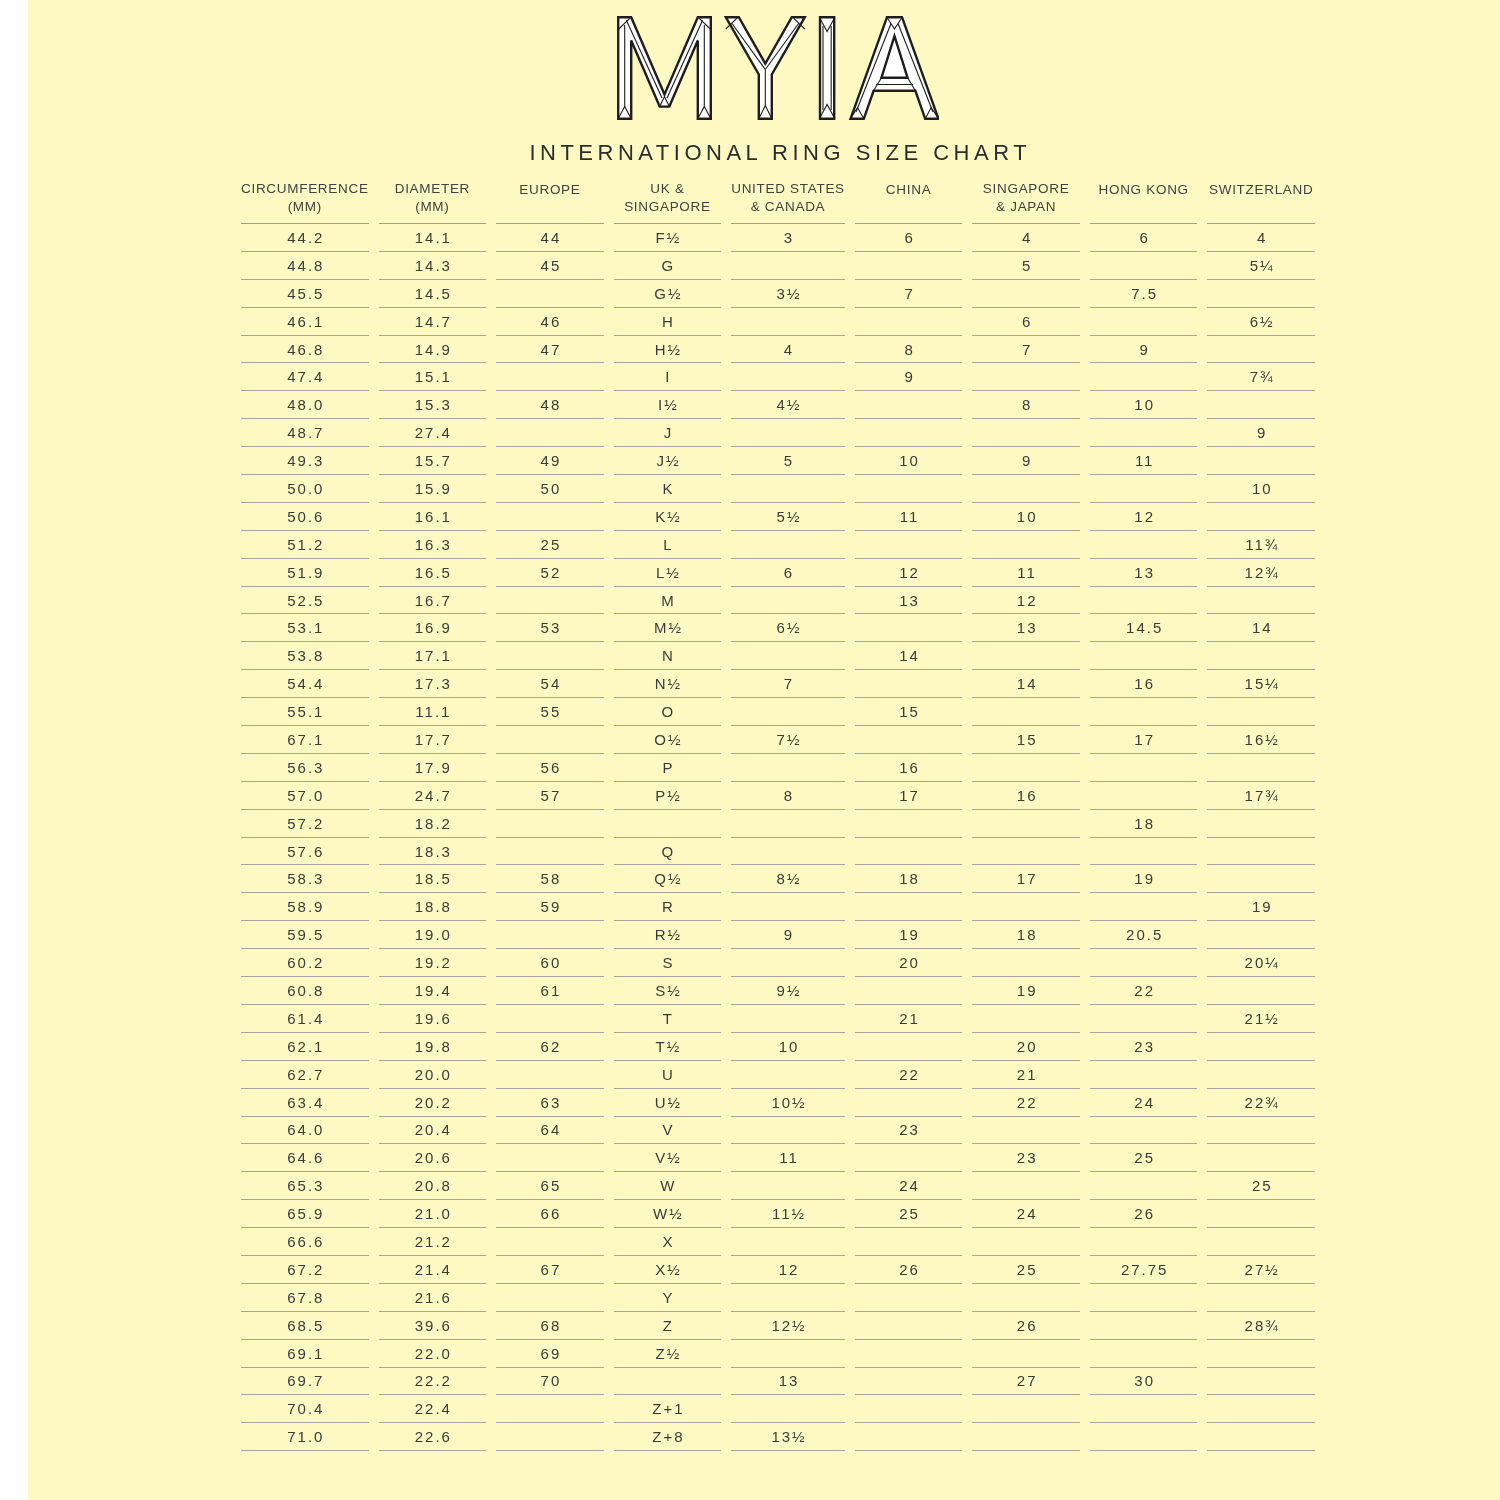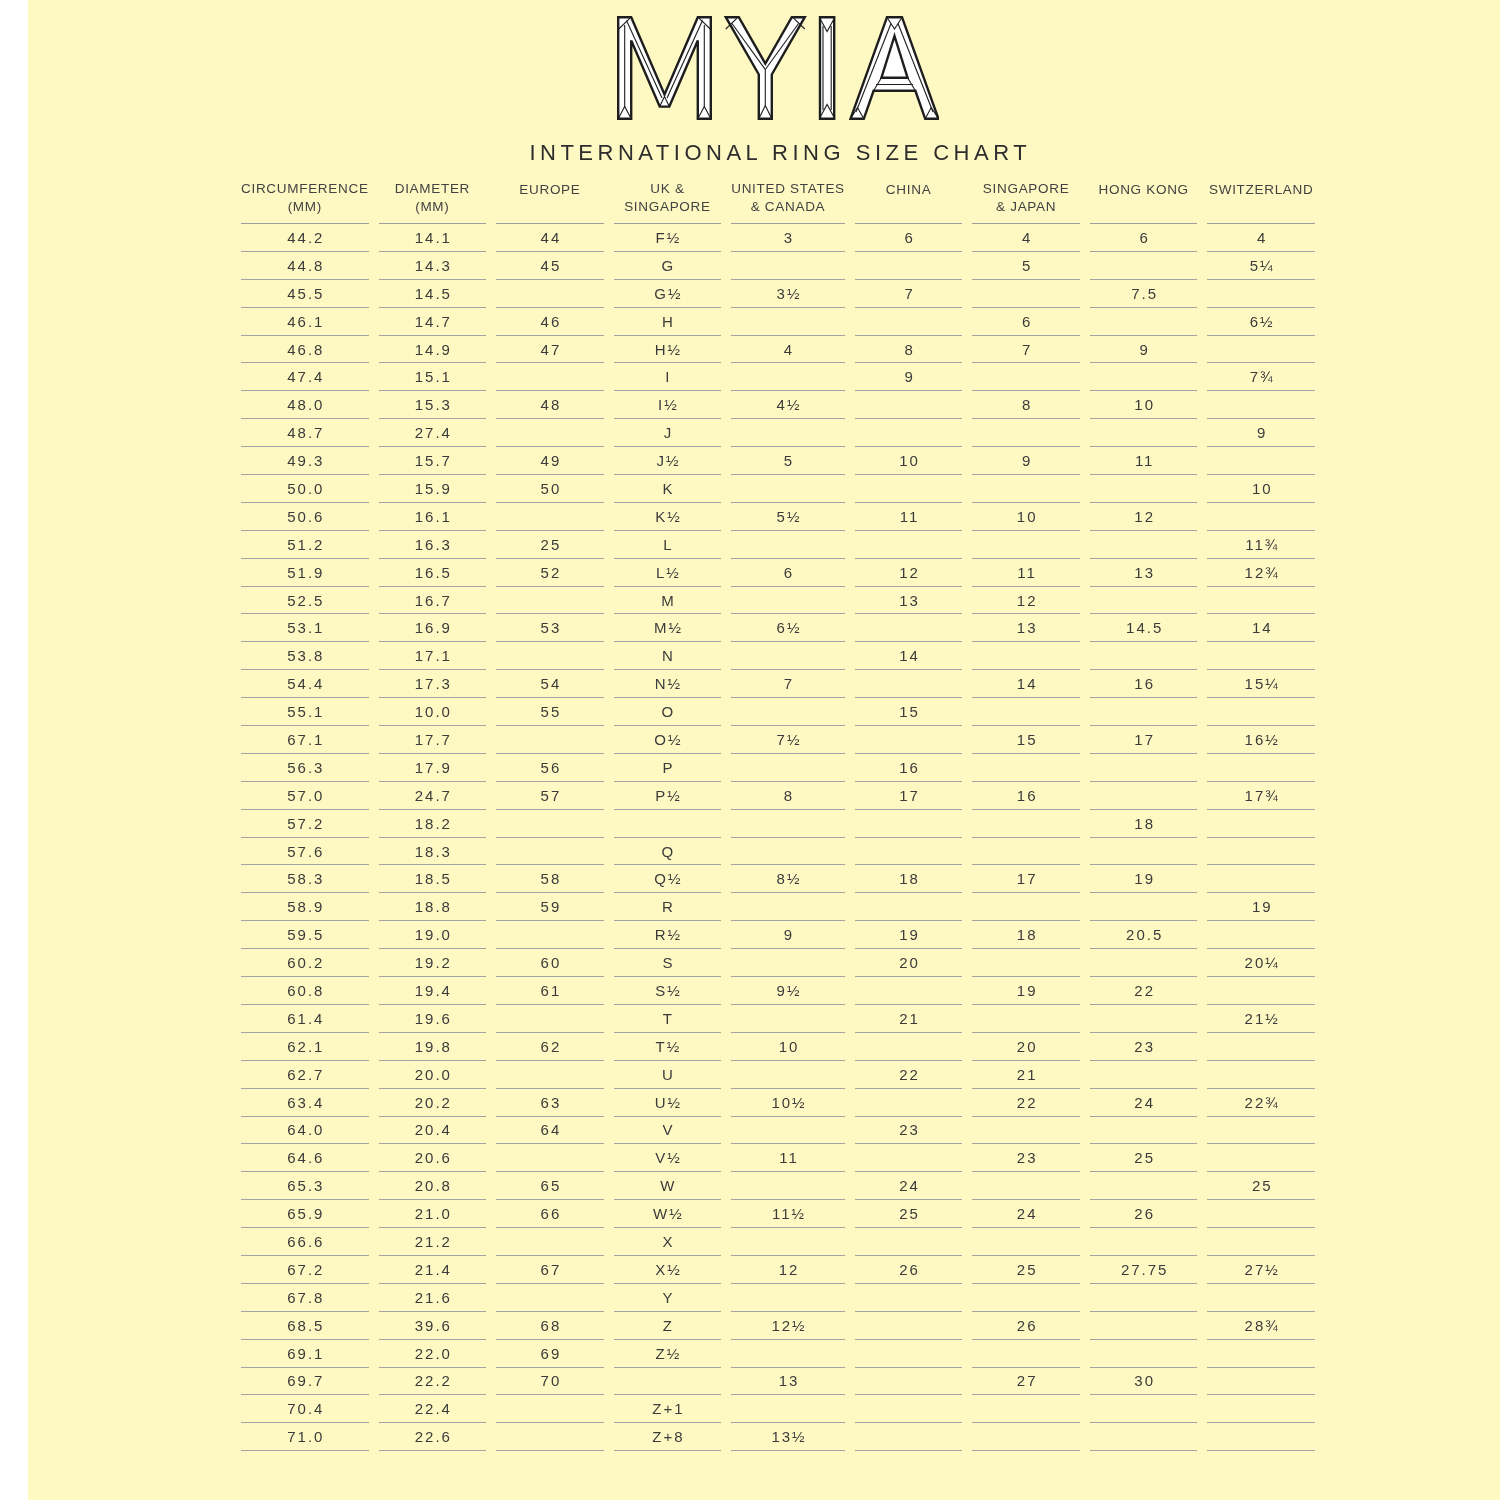--- a/index.html
+++ b/index.html
@@ -270,21 +270,21 @@
       <div class="cell">54.4</div>
       <div class="cell">17.3</div>
       <div class="cell">54</div>
       <div class="cell">N½</div>
       <div class="cell">7</div>
       <div class="cell"></div>
       <div class="cell">14</div>
       <div class="cell">16</div>
       <div class="cell">15¼</div>
       <div class="cell">55.1</div>
-      <div class="cell">10.0</div>
+      <div class="cell">11.1</div>
       <div class="cell">55</div>
       <div class="cell">O</div>
       <div class="cell"></div>
       <div class="cell">15</div>
       <div class="cell"></div>
       <div class="cell"></div>
       <div class="cell"></div>
       <div class="cell">67.1</div>
       <div class="cell">17.7</div>
       <div class="cell"></div>

